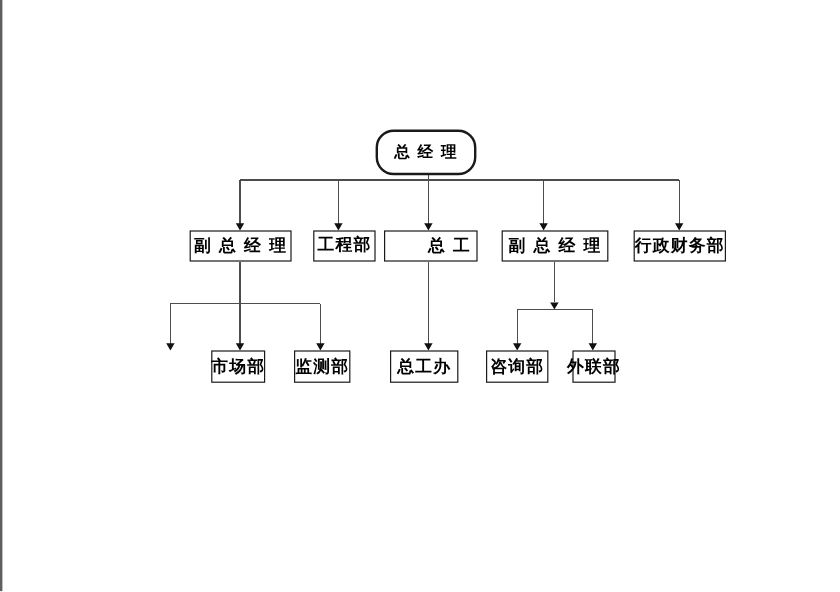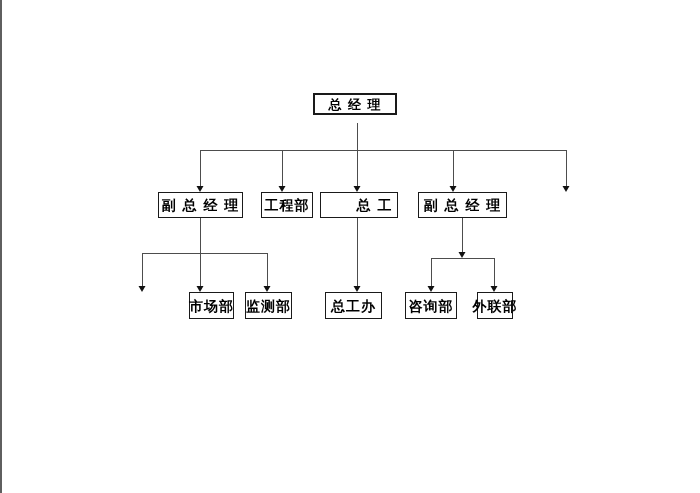--- a/index.html
+++ b/index.html
@@ -96,33 +96,34 @@
       <line x1="462" y1="218" x2="462" y2="252"></line>
       <polygon points="458.5,252 465.5,252 462,258"></polygon>
       <line x1="431" y1="258" x2="494" y2="258"></line>
       <line x1="431" y1="258" x2="431" y2="287"></line>
       <line x1="494" y1="258" x2="494" y2="287"></line>
       <polygon points="427.5,286 434.5,286 431,292"></polygon>
       <polygon points="490.5,286 497.5,286 494,292"></polygon>
     </g>
   </svg>
 
-  <div class="node root" style="left:313px; top:93px; width:84px; height:22px;">总 经 理</div>
+  <div class="node root" style="left:313px; top:108px; width:84px; height:38px;border-radius:15px;">总 经 理</div>
 
   <div class="node" style="left:158px; top:192px; width:85px; height:26px;">副 总 经 理</div>
 
-  <div class="node" style="left:261px; top:192px; width:52px; height:26px;">工程部</div>
+  <div class="node" style="left:261px; top:192px; width:52px; height:26px;font-family:Liberation Serif, serif;">工程部</div>
 
   <div class="node" style="left:320px; top:192px; width:78px; height:26px;padding-left:31px;">总 工</div>
 
   <div class="node" style="left:418px; top:192px; width:89px; height:26px;">副 总 经 理</div>
 
+  <div class="node" style="left:528px; top:192px; width:77px; height:26px;">行政财务部</div>
 
 
-  <div class="node" style="left:189px; top:292px; width:45px; height:27px;">市场部</div>
+  <div class="node" style="left:176px; top:292px; width:45px; height:27px;">市场部</div>
 
   <div class="node" style="left:245px; top:292px; width:47px; height:27px;">监测部</div>
 
   <div class="node" style="left:325px; top:292px; width:57px; height:27px;">总工办</div>
 
   <div class="node" style="left:405px; top:292px; width:52px; height:27px;">咨询部</div>
 
   <div class="node" style="left:477px; top:292px; width:36px; height:27px;">外联部</div>
 
 </div>

